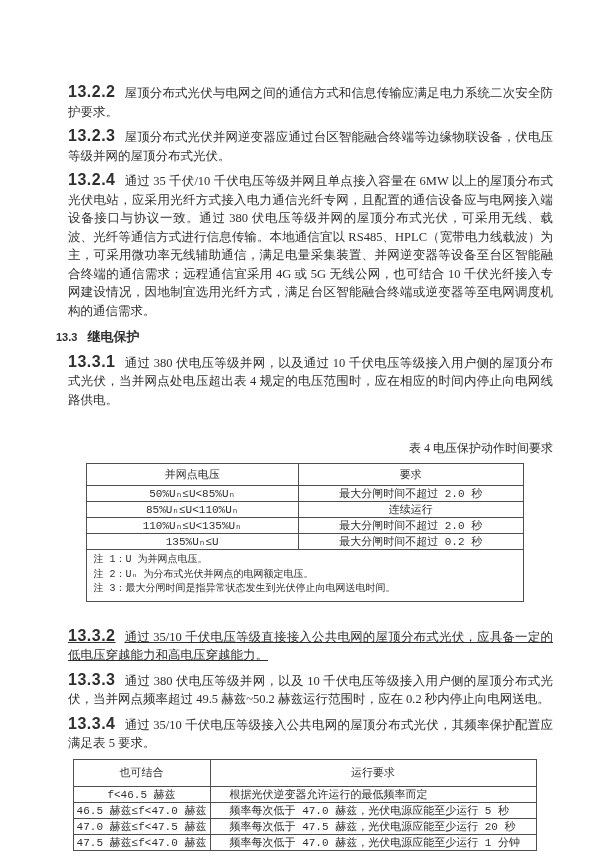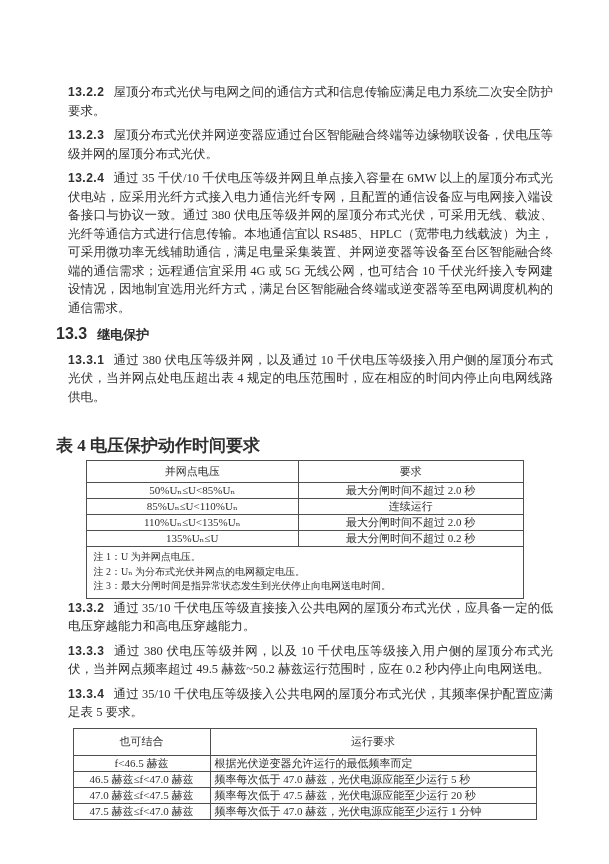--- a/index.html
+++ b/index.html
@@ -22,47 +22,48 @@
     font-size: 12.5px;
     line-height: 18.5px;
     text-align: justify;
     margin: 0 0 6px 12px;
   }
   .clause .num {
     font-weight: 700;
     letter-spacing: 0.5px;
     margin-right: 9px;
     font-family: "Liberation Sans", "DejaVu Sans", sans-serif;
-    font-size: 12px;
+    font-size: 16px;
   }
   .section-heading {
     font-size: 13px;
     font-weight: 700;
     margin: 8px 0 6px 0;
     line-height: 18.5px;
   }
   .section-heading .num {
     margin-right: 10px;
     font-family: "Liberation Sans", "DejaVu Sans", sans-serif;
-    font-size: 16px;
+    font-size: 11px;
   }
   .table-title {
-    text-align: left;
-    font-weight: 700;
-    font-size: 17px;
+    text-align: right;
+    font-weight: 400;
+    font-size: 12px;
     line-height: 15px;
     margin: 32px 0 7px 0;
   }
   .table-title.second {
     margin: 10px 0 8px 0;
   }
   table {
     border-collapse: collapse;
     table-layout: fixed;
     margin: 0 auto;
+    font-family: Liberation Mono, monospace;
   }
   th, td {
     border: 1px solid #4f4f4f;
     font-weight: normal;
     font-size: 11px;
     text-align: center;
     padding: 0 2px;
     overflow: hidden;
     white-space: nowrap;
   }
@@ -75,23 +76,23 @@
     padding: 3px 7px 4px 7px;
     font-size: 10px;
     line-height: 14.5px;
     height: auto;
   }
   .t5 { width: 464px; }
   .t5 th { height: 26px; }
   .t5 td { height: 15px; }
   .t5 .req {
     text-align: left;
-    padding-left: 4px;
+    padding-left: 19px;
   }
-  .after-table { margin-top: 0; }
+  .after-table { margin-top: 25px; text-decoration: underline; }
 </style>
 </head>
 <body>
 
 <div class="page">
 
   <p class="clause"><span class="num">13.2.2</span><span>屋顶分布式光伏与电网之间的通信方式和信息传输应满足电力系统二次安全防护要求。</span></p>
 
   <p class="clause"><span class="num">13.2.3</span><span>屋顶分布式光伏并网逆变器应通过台区智能融合终端等边缘物联设备，伏电压等级并网的屋顶分布式光伏。</span></p>
 

